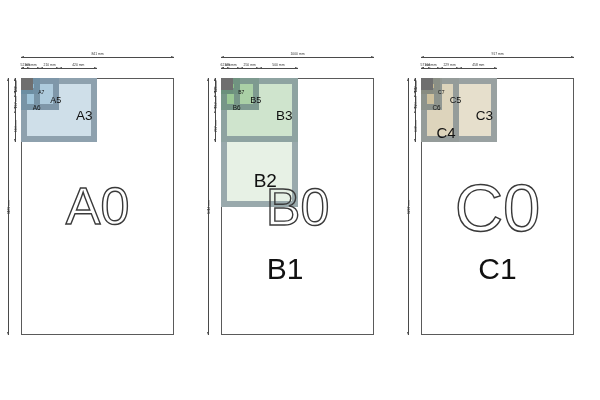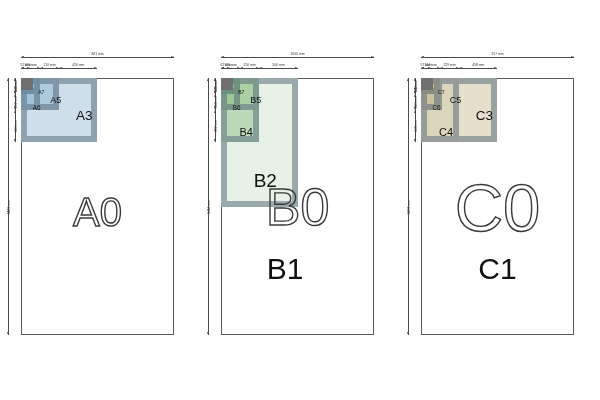--- a/index.html
+++ b/index.html
@@ -65,21 +65,21 @@
       <div class="box" style="left: 21px; top: 78px; width: 19.1023px; height: 31.9899px; background: rgb(158, 195, 216); border-color: rgba(90, 110, 125, 0.55); z-index: 14;">
         <span class="lbl" style="font-size: 6.4px; left: 9.55113px; top: 23.9924px; transform: translate(-50%, -50%);">A6</span>
       </div>
       <div class="box" style="left: 21px; top: 78px; width: 19.1023px; height: 15.995px; background: rgb(143, 187, 211); border-color: rgba(90, 110, 125, 0.55); z-index: 15;">
         <span class="lbl" style="font-size: 5px; left: 14.2812px; top: 7.99748px; transform: translate(-50%, -50%);">A7</span>
       </div>
       <div class="box" style="left: 21px; top: 78px; width: 9.46017px; height: 15.995px; background: rgb(132, 181, 207); border-color: rgba(90, 110, 125, 0.55); z-index: 16;">
         <span class="lbl" style="font-size: 3.6px; left: 50%; top: 50%; transform: translate(-50%, -50%);">A8</span>
       </div>
       <div class="box" style="left: 21px; top: 78px; width: 4.91929px; height: 9.91687px; background: rgb(127, 127, 127); border-color: rgb(111, 111, 111); z-index: 40;"></div>
-      <div class="zero" style="font-size: 40px; left: 97.5px; top: 212px; transform: translate(-50%, -50%); z-index: 60;">A0</div>
+      <div class="zero" style="font-size: 52px; left: 97.5px; top: 206px; transform: translate(-50%, -50%); z-index: 60;">A0</div>
       <div class="hruler" style="left: 21px; top: 57px; width: 153px;">
         <div class="hline" style="left: 0px; width: 100%;"></div>
         <div class="ah ah-l" style="left: 0px;"></div>
         <div class="ah ah-r" style="right: 0px;"></div>
         <div class="cap-h" style="left: 76.5px; top: -5.5px;">841 mm</div>
       </div>
       <div class="hruler" style="left: 21px; top: 68px; width: 9.46017px;">
         <div class="hline" style="left: 0px; width: 100%;"></div>
         <div class="ah ah-l" style="left: 0px;"></div>
         <div class="ah ah-r" style="right: 0px;"></div>
@@ -132,22 +132,22 @@
         <div class="av av-t" style="top: 0px;"></div>
         <div class="av av-b" style="bottom: 0px;"></div>
         <div class="cap-v" style="left: -1.5px; top: 16.103px;">594 mm</div>
       </div>
     </div>
     <div class="panel" style="left: 200px;">
       <div class="sheet" style="left: 21px; top: 78px; width: 153px; height: 257px;"></div>
       <div class="box" style="left: 21px; top: 78px; width: 76.5px; height: 128.5px; background: rgb(231, 241, 229); border-color: rgba(90, 110, 125, 0.55); z-index: 10;">
         <span class="lbl" style="font-size: 19px; left: 38.25px; top: 96.3296px; transform: translate(-50%, -50%);">B2</span>
       </div>
-      <div class="box" style="left: 21px; top: 78px; width: 38.25px; height: 64.1591px; background: rgb(188, 217, 185); border-color: rgba(90, 110, 125, 0.55); z-index: 12;">
-        <span class="lbl" style="font-size: 11px; left: 19.125px; top: 48.0739px; transform: translate(-50%, -50%);">B4</span>
+      <div class="box" style="left: 21px; top: 78px; width: 76.5px; height: 64.1591px; background: rgb(207, 228, 205); border-color: rgba(90, 110, 125, 0.55); z-index: 11;">
+        <span class="lbl" style="font-size: 13.5px; left: 57.375px; top: 32.0796px; transform: translate(-50%, -50%);">B3</span>
       </div>
       <div class="box" style="left: 21px; top: 78px; width: 38.25px; height: 31.9887px; background: rgb(170, 208, 166); border-color: rgba(90, 110, 125, 0.55); z-index: 13;">
         <span class="lbl" style="font-size: 9px; left: 28.6875px; top: 15.9943px; transform: translate(-50%, -50%);">B5</span>
       </div>
       <div class="box" style="left: 21px; top: 78px; width: 19.125px; height: 31.9887px; background: rgb(155, 200, 150); border-color: rgba(90, 110, 125, 0.55); z-index: 14;">
         <span class="lbl" style="font-size: 6.4px; left: 9.5625px; top: 23.9915px; transform: translate(-50%, -50%);">B6</span>
       </div>
       <div class="box" style="left: 21px; top: 78px; width: 19.125px; height: 15.9943px; background: rgb(140, 192, 134); border-color: rgba(90, 110, 125, 0.55); z-index: 15;">
         <span class="lbl" style="font-size: 5px; left: 14.3055px; top: 7.99717px; transform: translate(-50%, -50%);">B7</span>
       </div>
@@ -217,21 +217,21 @@
         <div class="av av-b" style="bottom: 0px;"></div>
         <div class="cap-v" style="left: -1.5px; top: 16.0852px;">707 mm</div>
       </div>
     </div>
     <div class="panel" style="left: 400px;">
       <div class="sheet" style="left: 21px; top: 78px; width: 153px; height: 257px;"></div>
       <div class="box" style="left: 21px; top: 78px; width: 76.4166px; height: 64.2005px; background: rgb(230, 223, 204); border-color: rgba(90, 110, 125, 0.55); z-index: 11;">
         <span class="lbl" style="font-size: 13.5px; left: 57.3124px; top: 32.1002px; transform: translate(-50%, -50%);">C3</span>
       </div>
       <div class="box" style="left: 21px; top: 78px; width: 38.2083px; height: 64.2005px; background: rgb(221, 212, 188); border-color: rgba(90, 110, 125, 0.55); z-index: 12;">
-        <span class="lbl" style="font-size: 11px; left: 19.1041px; top: 48.1503px; transform: translate(-50%, -50%);">C4</span>
+        <span class="lbl" style="font-size: 15px; left: 19.1041px; top: 48.1503px; transform: translate(-50%, -50%);">C4</span>
       </div>
       <div class="box" style="left: 21px; top: 78px; width: 21px; height: 32.1002px; background: rgb(212, 201, 171); border-color: rgba(90, 110, 125, 0.55); z-index: 13;">
         <span class="lbl" style="font-size: 9px; left: 28.6145px; top: 16.0501px; transform: translate(-50%, -50%);">C5</span>
       </div>
       <div class="box" style="left: 21px; top: 78px; width: 19.0207px; height: 32.1002px; background: rgb(205, 192, 157); border-color: rgba(90, 110, 125, 0.55); z-index: 14;">
         <span class="lbl" style="font-size: 6.4px; left: 9.51036px; top: 24.0752px; transform: translate(-50%, -50%);">C6</span>
       </div>
       <div class="box" style="left: 21px; top: 78px; width: 19.0207px; height: 16.0501px; background: rgb(198, 184, 144); border-color: rgba(90, 110, 125, 0.55); z-index: 15;">
         <span class="lbl" style="font-size: 5px; left: 14.2655px; top: 8.02506px; transform: translate(-50%, -50%);">C7</span>
       </div>

